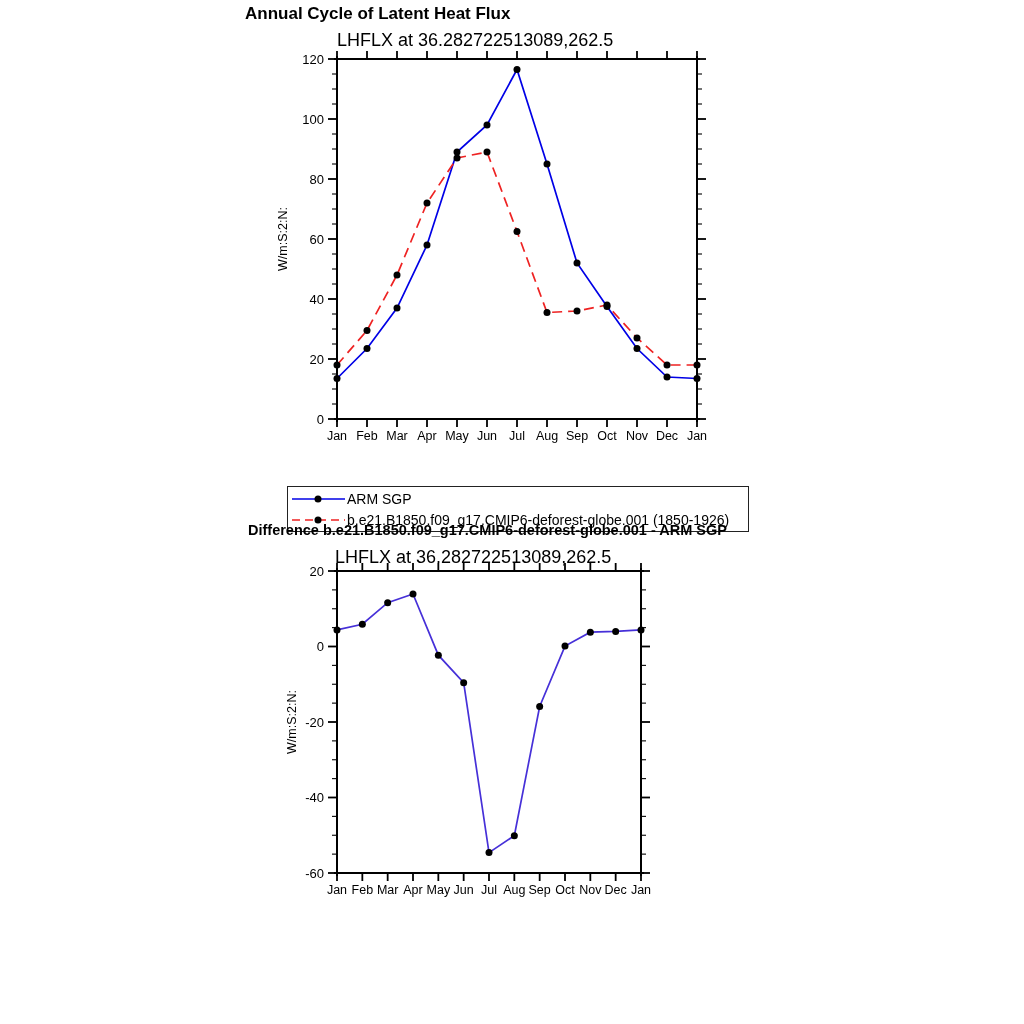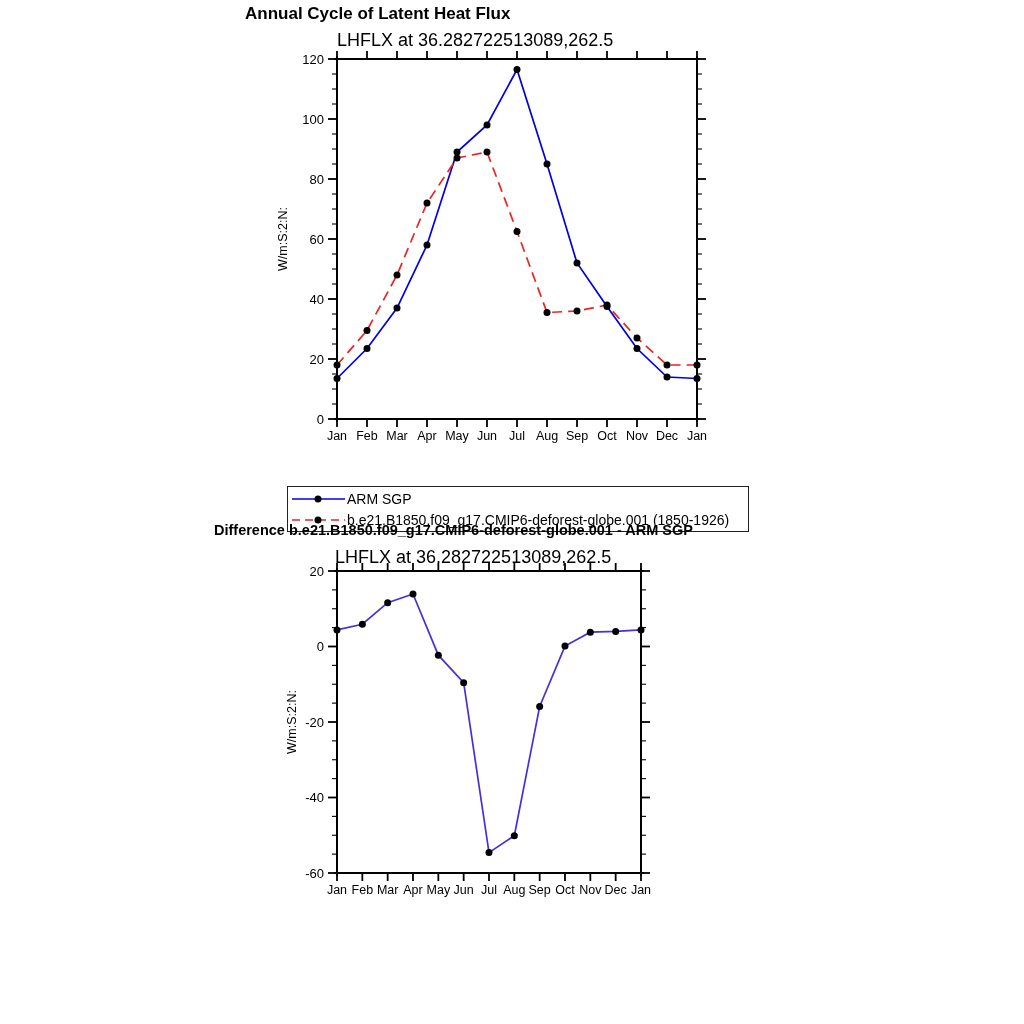--- a/index.html
+++ b/index.html
@@ -2,21 +2,21 @@
 <html><head>
 <meta charset="utf-8">
 <style>
   html,body{margin:0;padding:0;background:#fff;}
   .page{position:relative;width:1024px;height:1024px;background:#ffffff;
         font-family:"Liberation Sans",sans-serif;color:#000;overflow:hidden;}
   svg#charts{position:absolute;left:0;top:0;}
   svg text{font-family:"Liberation Sans",sans-serif;fill:#000;}
   .chart-title{position:absolute;font-weight:bold;white-space:nowrap;}
   .t1{left:245px;top:4px;width:520px;font-size:17px;}
-  .t2{left:214px;top:522px;width:520px;font-size:14.5px;}
+  .t2{left:248px;top:522px;width:520px;font-size:14.5px;}
   .chart-subtitle{position:absolute;font-size:18px;white-space:nowrap;}
   .s1{left:337px;top:30px;}
   .s2{left:335px;top:547px;}
   .ylab{position:absolute;width:120px;height:16px;line-height:16px;text-align:center;
         font-size:12.5px;transform:rotate(-90deg);white-space:nowrap;}
   .y1{left:223px;top:231px;}
   .y2{left:232px;top:714px;}
   .legend{position:absolute;left:287px;top:459px;width:462px;height:46px;
           border:1px solid #222;box-sizing:border-box;background:#fff;
           display:flex;flex-direction:column;justify-content:center;padding-left:3px;margin-top:27px;}

